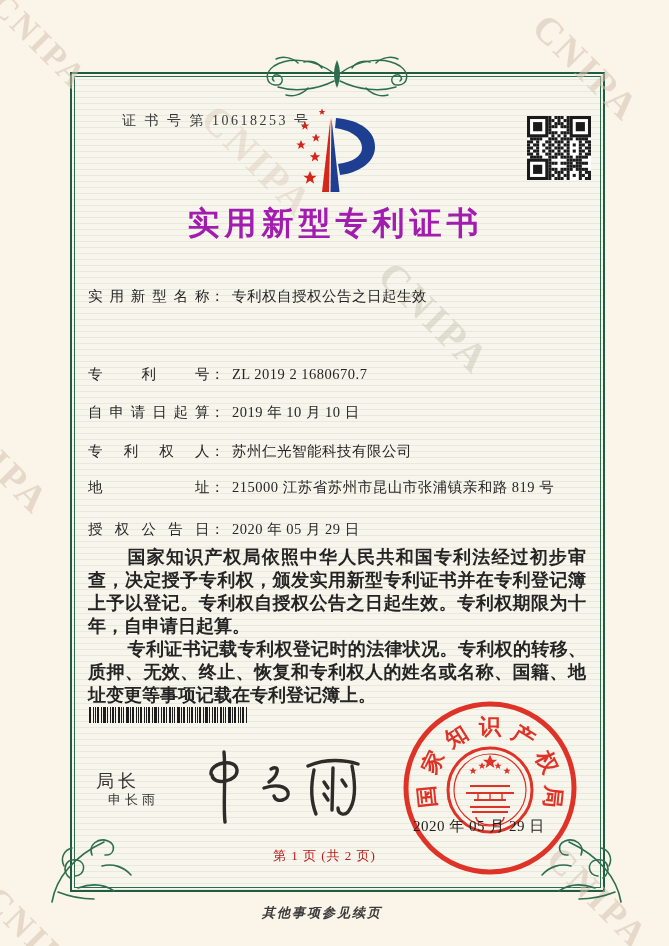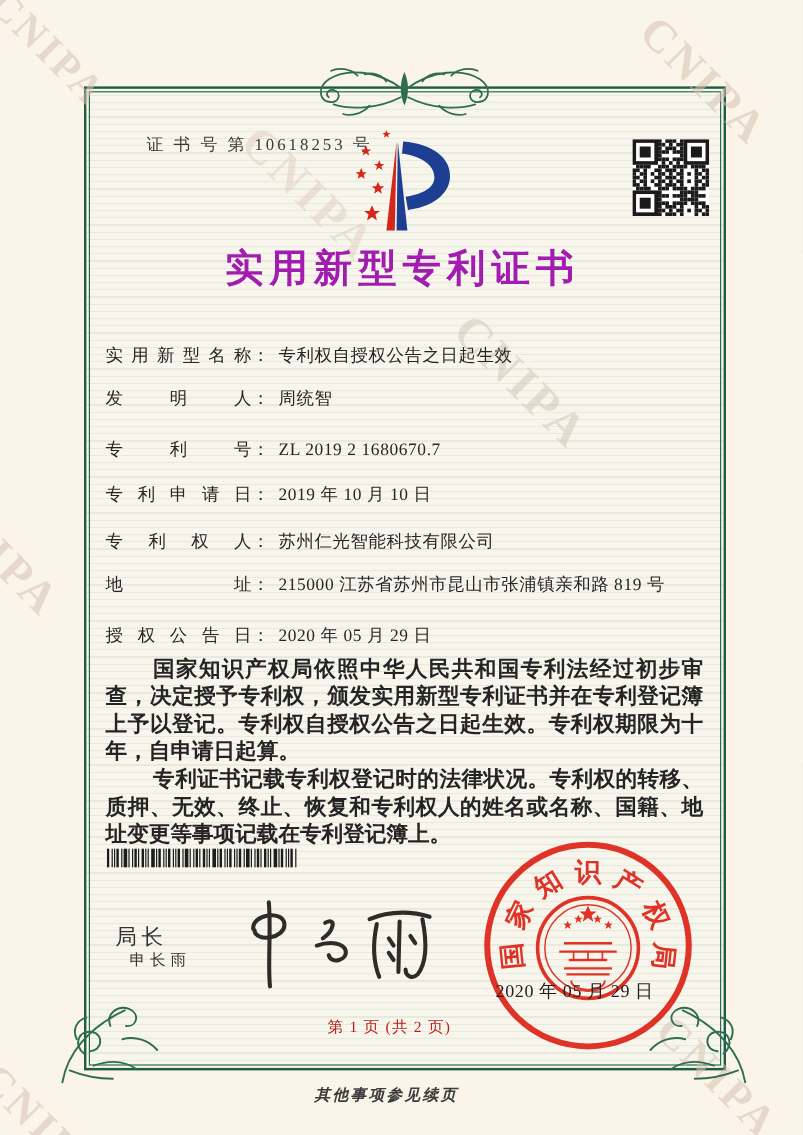--- a/index.html
+++ b/index.html
@@ -312,28 +312,25 @@
       <rect x="0" y="42" width="21" height="21" fill="#1a1a1a"></rect>
       <rect x="3" y="45" width="15" height="15" fill="#ffffff"></rect>
       <rect x="6" y="48" width="9" height="9" fill="#1a1a1a"></rect>
     </svg>
 
   <div class="title">实用新型专利证书</div>
 
   <div class="frow" style="top:287px">
     <span class="flabel">实用新型名称</span><span class="fcolon">：</span><span>专利权自授权公告之日起生效</span>
   </div>
-  <div class="frow" style="top:323px">
-    <span class="flabel">发明人</span><span class="fcolon">：</span><span>周统智</span>
-  </div>
   <div class="frow" style="top:365px">
     <span class="flabel">专利号</span><span class="fcolon">：</span><span>ZL 2019 2 1680670.7</span>
   </div>
   <div class="frow" style="top:403px">
-    <span class="flabel">专利申请日</span><span class="fcolon">：</span><span>2019 年 10 月 10 日</span>
+    <span class="flabel">自申请日起算</span><span class="fcolon">：</span><span>2019 年 10 月 10 日</span>
   </div>
   <div class="frow" style="top:442px">
     <span class="flabel">专利权人</span><span class="fcolon">：</span><span>苏州仁光智能科技有限公司</span>
   </div>
   <div class="frow" style="top:478px">
     <span class="flabel">地址</span><span class="fcolon">：</span><span>215000 江苏省苏州市昆山市张浦镇亲和路 819 号</span>
   </div>
   <div class="frow" style="top:520px">
     <span class="flabel">授权公告日</span><span class="fcolon">：</span><span>2020 年 05 月 29 日</span>
   </div>

